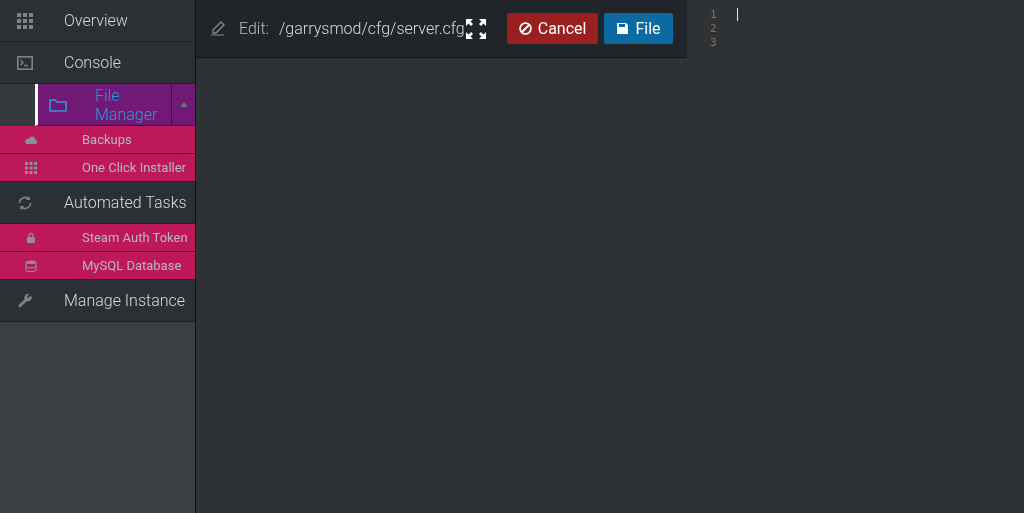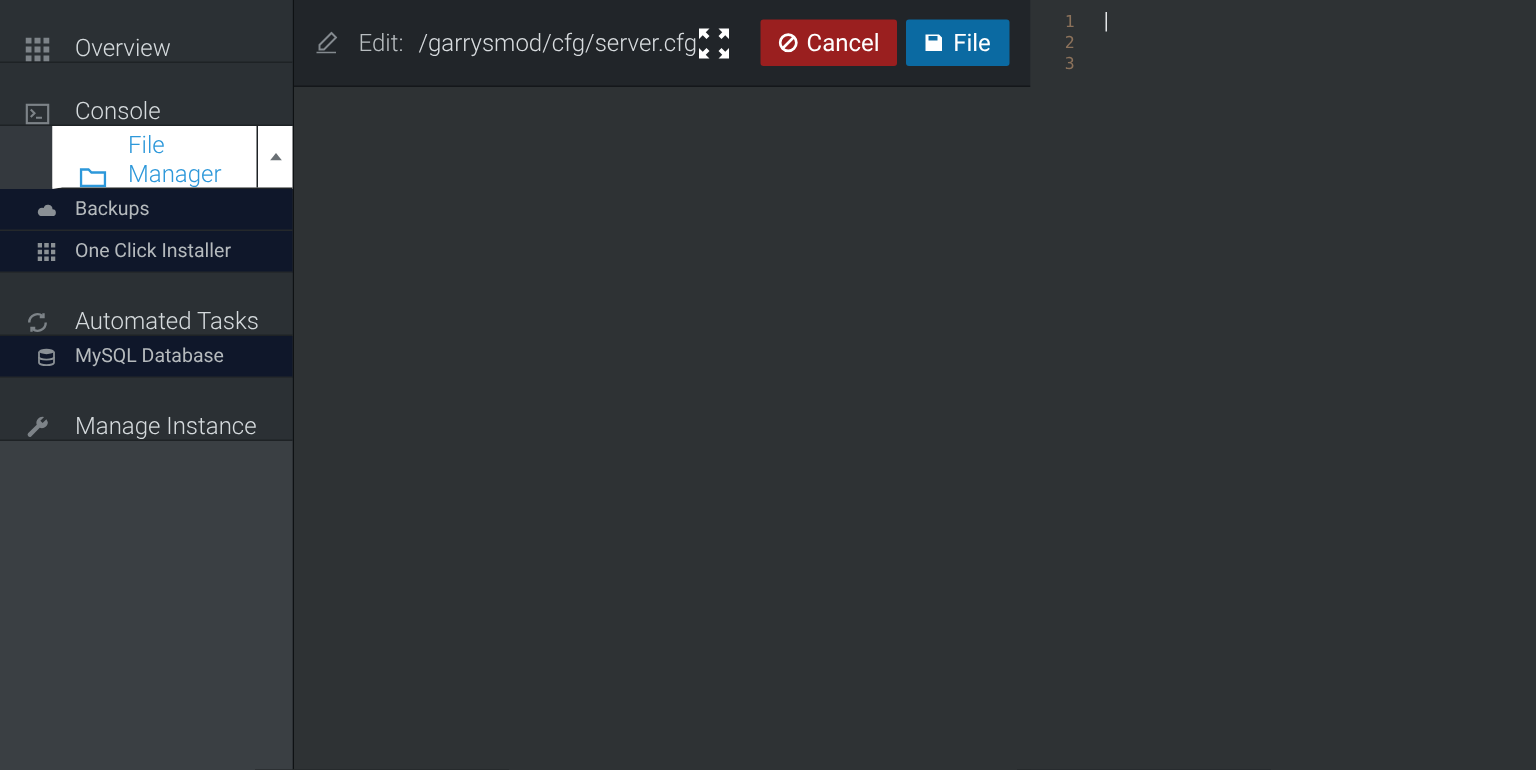--- a/index.html
+++ b/index.html
@@ -14,43 +14,44 @@
     }
     .sidebar {
       width: 196px;
       background: #34393e;
       display: flex;
       flex-direction: column;
       border-right: 1px solid #0e1113;
     }
     .nav-item {
       display: flex;
-      align-items: flex-end;
+      align-items: center;
       height: 42px;
       padding-left: 14px;
       background: #2b3034;
       border-bottom: 1px solid #1e2225;
       cursor: pointer;
       font-size: 16px;
       font-weight: 300;
       color: #d5dadd;
+      gap: 14px;
     }
     .nav-item.top { background: #2b3034; }
     .nav-item.expandable { position: relative; padding-right: 30px; }
     .nav-item .icon {
       width: 22px;
       display: inline-flex;
       justify-content: center;
       margin-right: 14px;
       color: #7d8388;
     }
     .nav-item.active {
-      background: #ffffff;
+      background: #701a75;
       color: #2d98da;
-      border-left: 6px solid #ffffff;
+      border-left: 3px solid #ffffff;
       padding-left: 11px;
       margin-left: 35px;
     }
     .nav-item.active .icon { color: #2d98da; }
     .expand-handle {
       position: absolute;
       right: 0;
       top: 0;
       width: 24px;
       height: 100%;
@@ -58,25 +59,26 @@
       display: flex;
       align-items: center;
       justify-content: center;
       color: #6a7075;
     }
     .sub-item {
       display: flex;
       align-items: center;
       height: 28px;
       padding-left: 22px;
-      background: #0f172a;
+      background: #be185d;
       border-bottom: 1px solid #24282b;
       cursor: pointer;
       font-size: 13px;
       color: #b5babd;
+      gap: 32px;
     }
     .sub-item .icon {
       width: 18px;
       display: inline-flex;
       justify-content: center;
       margin-right: 10px;
       color: #8a9095;
       font-size: 12px;
     }
     .sidebar-fill { flex: 1; background: #3a3f43; }
@@ -230,20 +232,29 @@
     <span class="icon">
       <svg width="16" height="16" viewBox="0 0 16 16" fill="none" stroke="currentColor" stroke-width="1.6">
           <path d="M2.5 8a5.5 5.5 0 0 1 9.4-3.9M13.5 8a5.5 5.5 0 0 1-9.4 3.9" stroke-dasharray="12 4"></path>
           <path d="M12 1.8 L12 4.3 L9.5 4.3 M4 14.2 L4 11.7 L6.5 11.7" fill="none"></path>
         </svg>
     </span>
     <span>Automated Tasks</span>
   </div>
 
 
+  <div class="sub-item">
+    <span class="icon">
+      <svg width="10" height="12" viewBox="0 0 10 12" fill="currentColor">
+          <rect x="1" y="5" width="8" height="6" rx="1"></rect>
+          <path d="M3 5V3.5a2 2 0 0 1 4 0V5" fill="none" stroke="currentColor" stroke-width="1.3"></path>
+        </svg>
+    </span>
+    <span>Steam Auth Token</span>
+  </div>
 
   <div class="sub-item">
     <span class="icon">
       <svg width="12" height="12" viewBox="0 0 12 12" fill="none" stroke="currentColor" stroke-width="1.2">
           <ellipse cx="6" cy="2.3" rx="5" ry="1.8" fill="currentColor" stroke="none"></ellipse>
           <path d="M1 2.3v7.4c0 1 2.2 1.8 5 1.8s5-.8 5-1.8V2.3"></path>
           <path d="M1 6c0 1 2.2 1.8 5 1.8S11 7 11 6"></path>
         </svg>
     </span>
     <span>MySQL Database</span>

